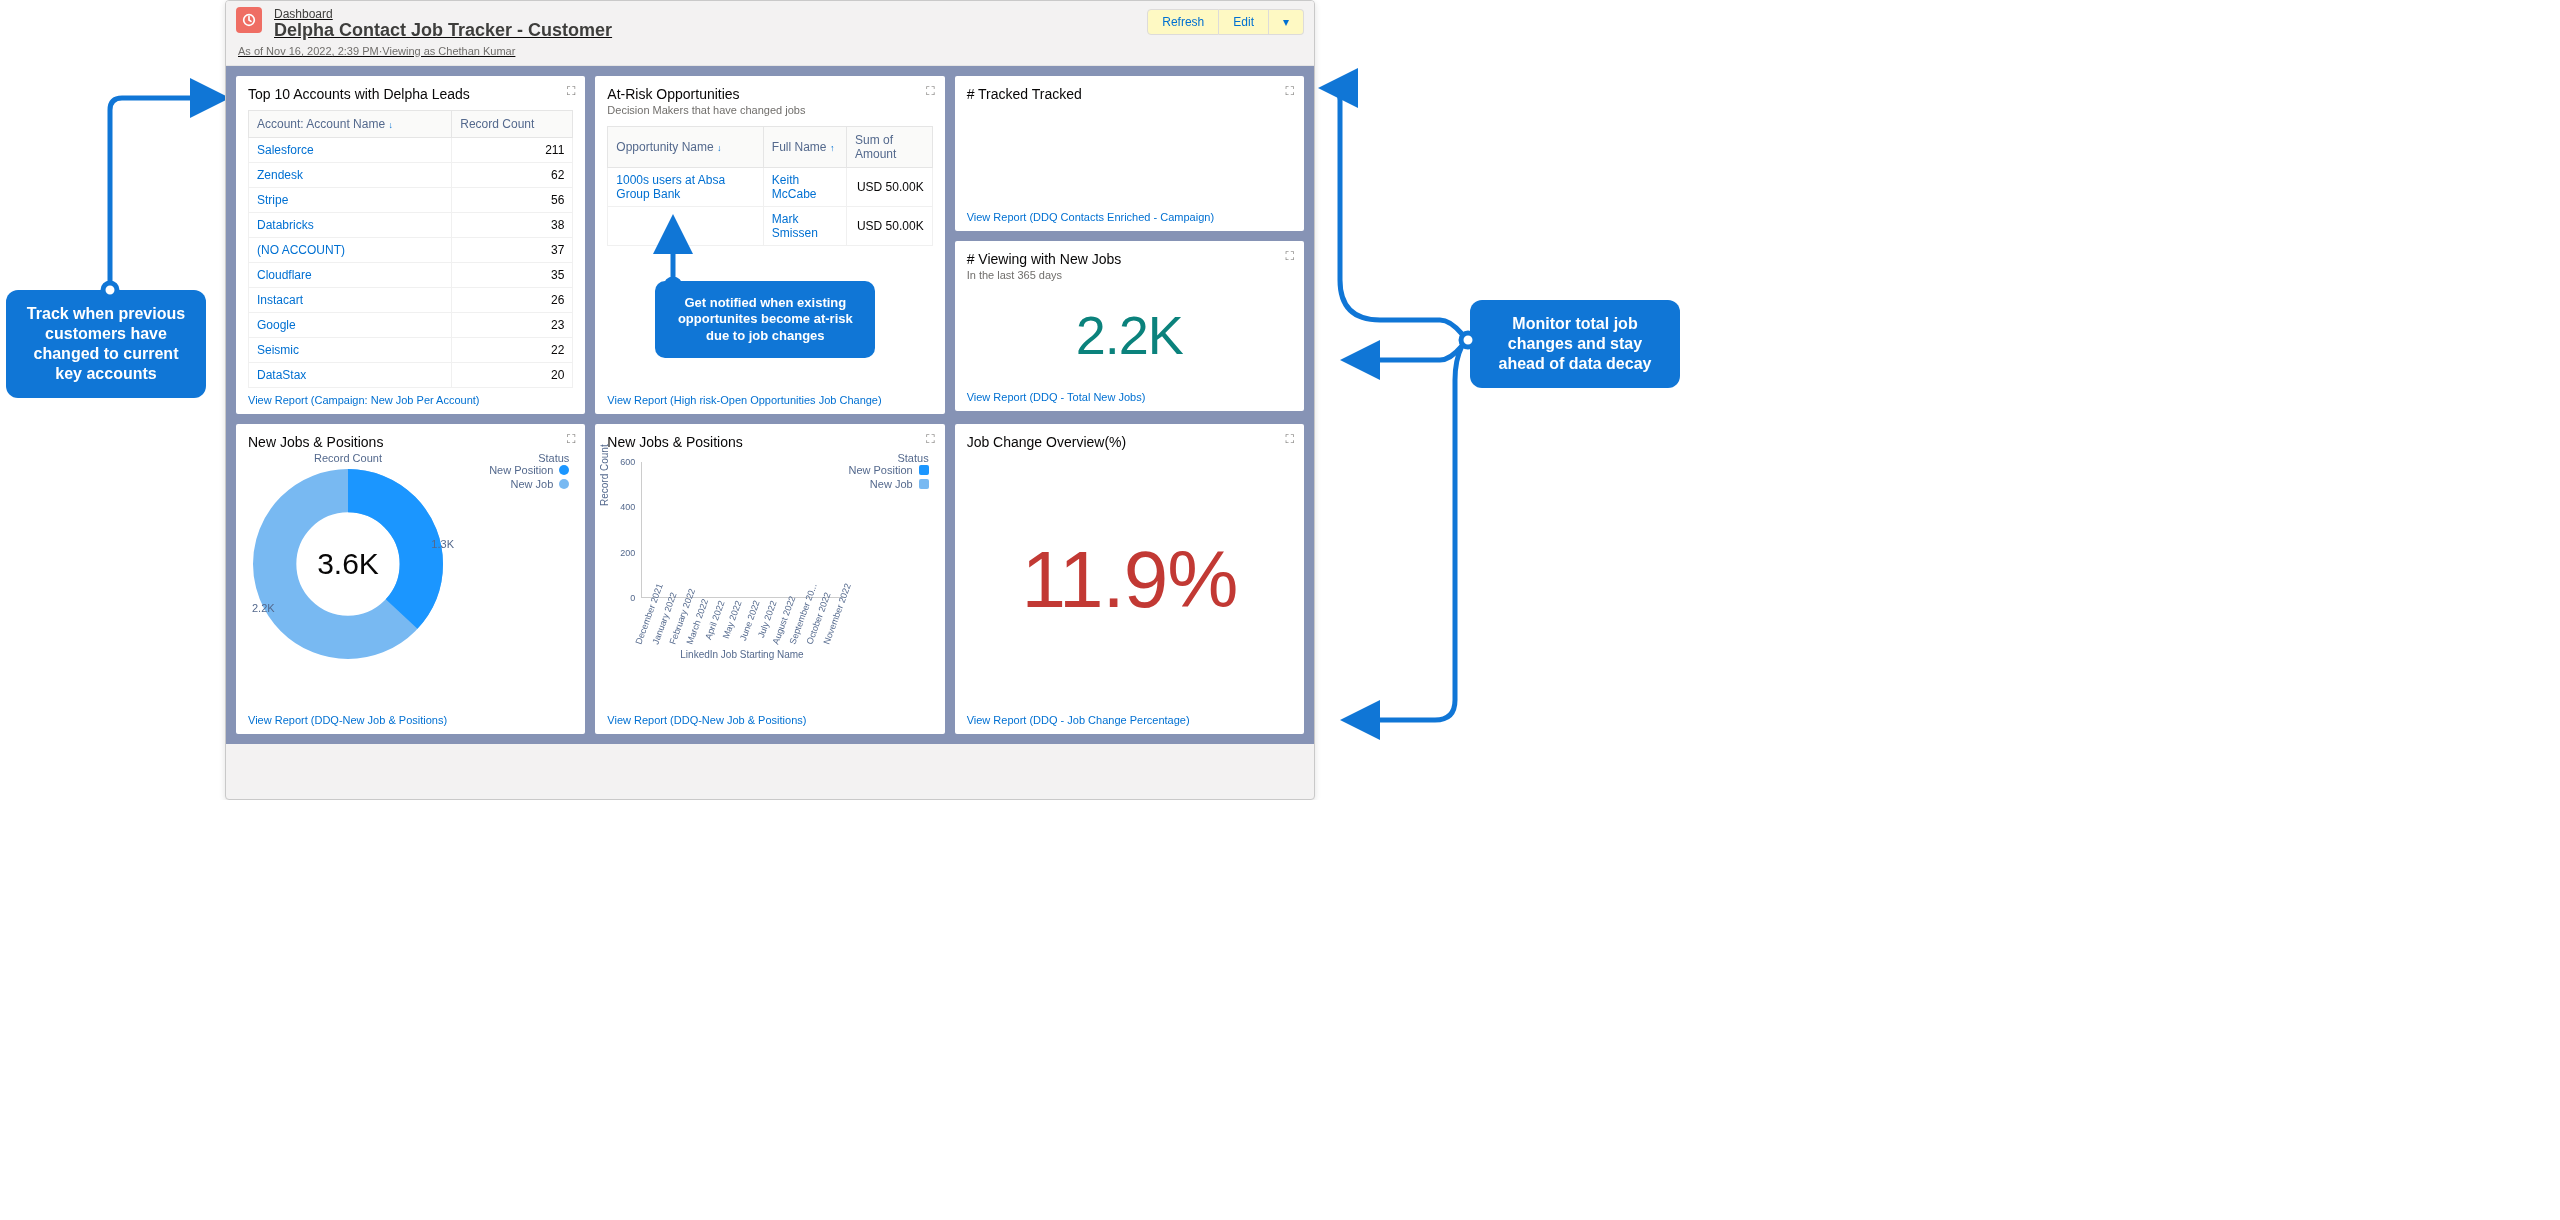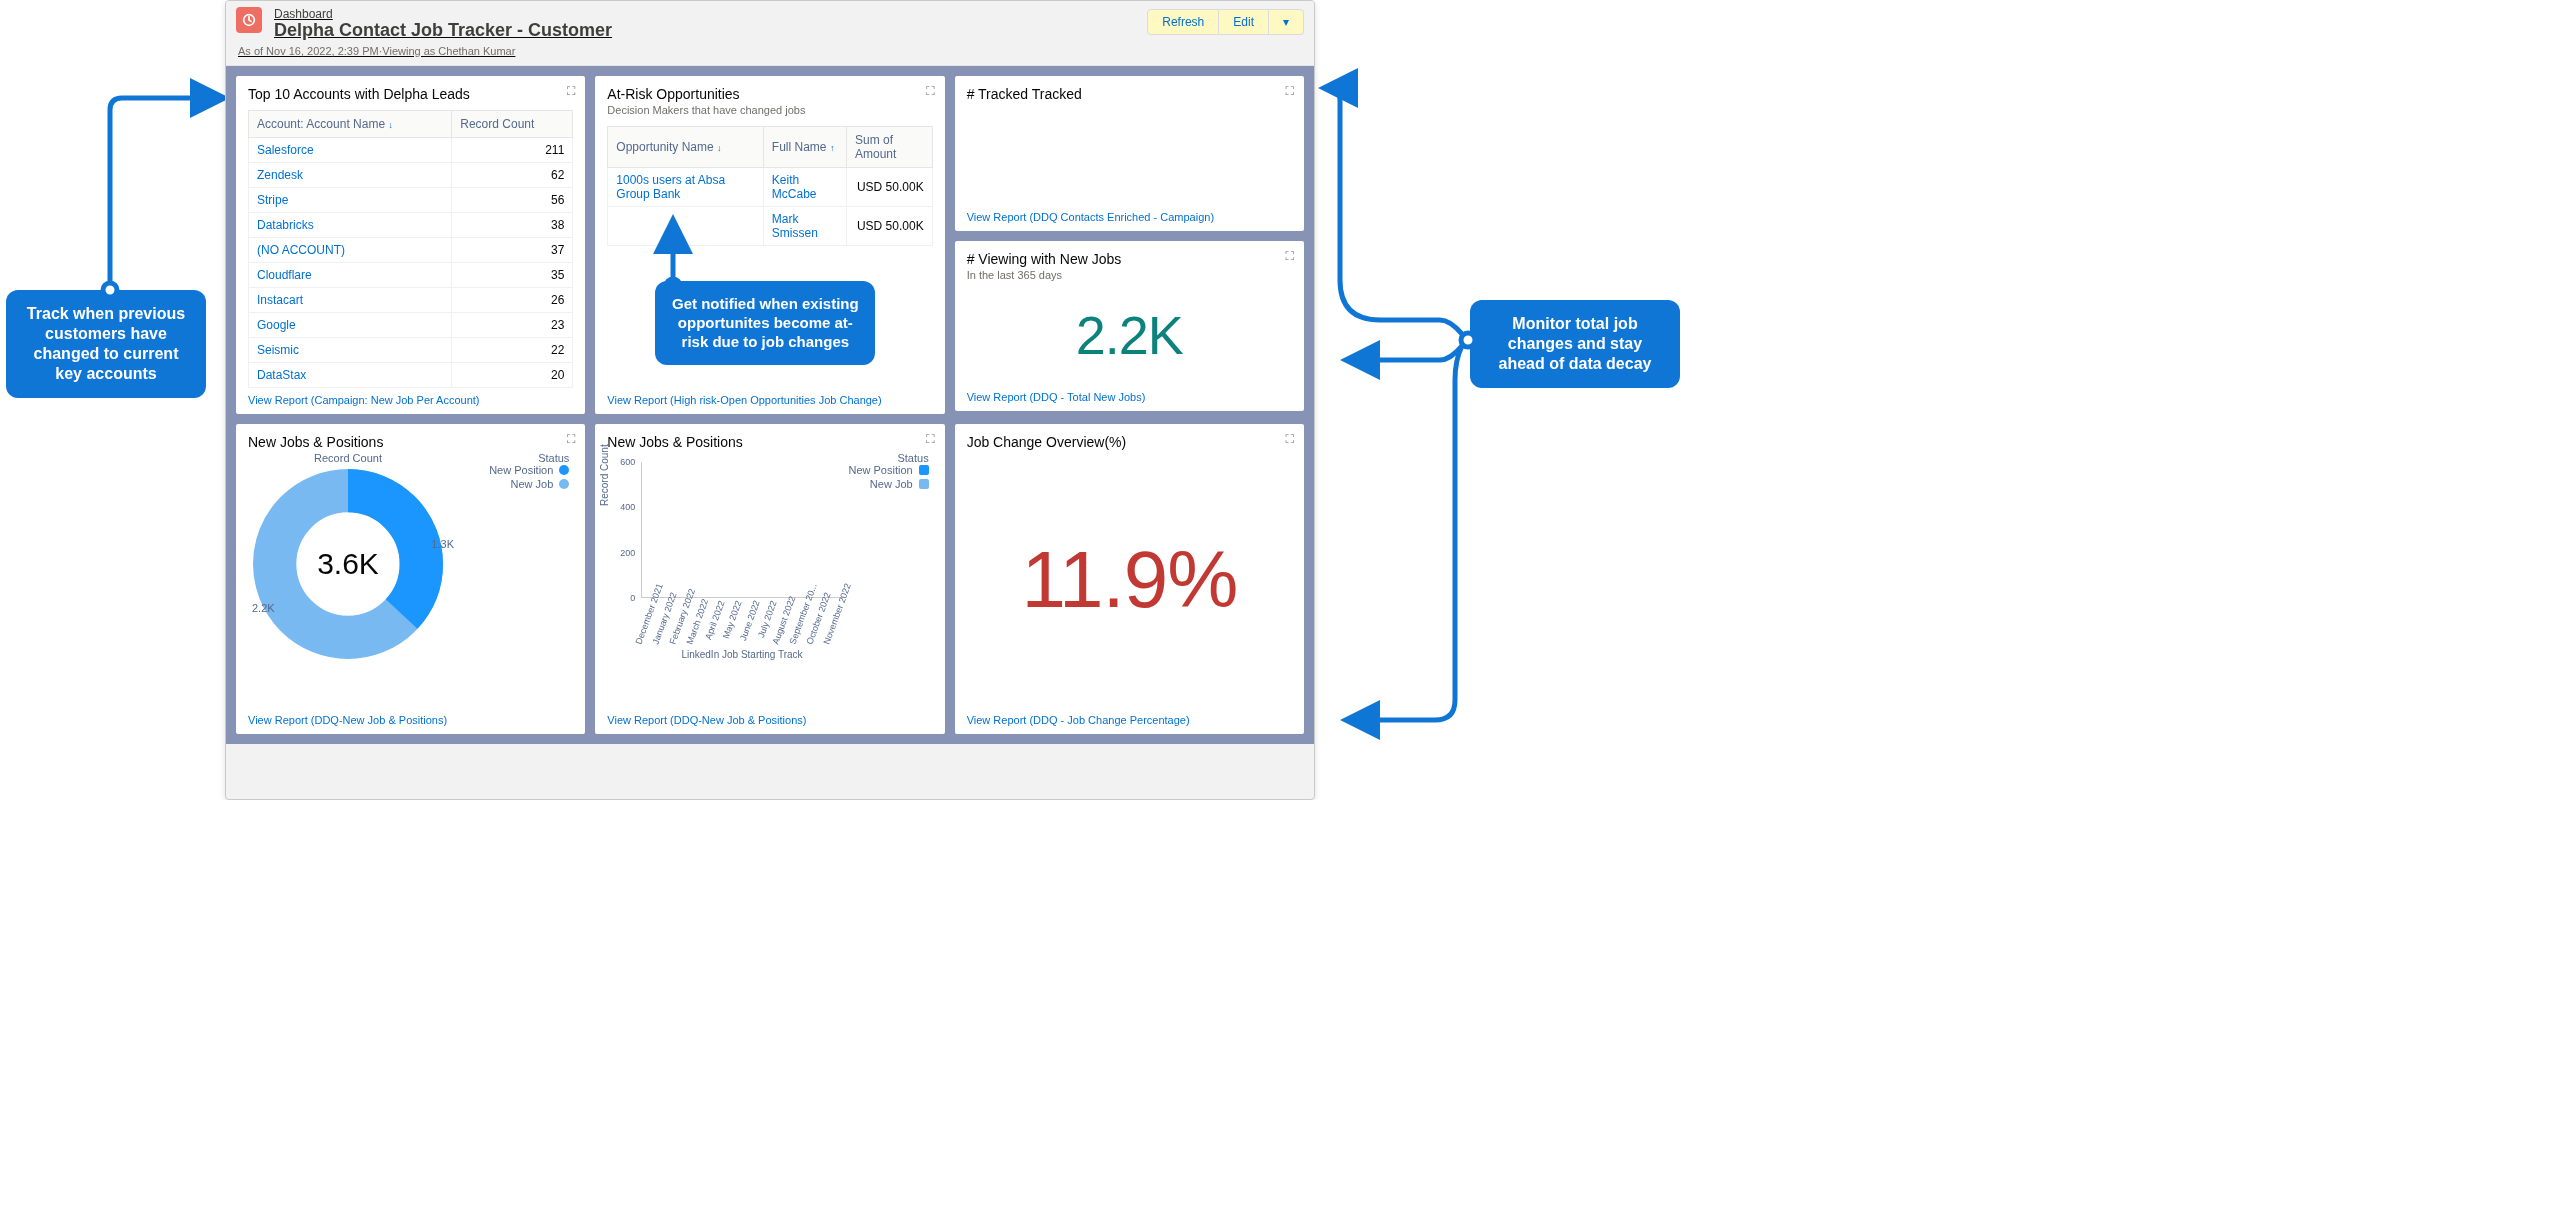--- a/index.html
+++ b/index.html
@@ -356,21 +356,21 @@
 
         <svg class="arrow-svg" style="left:58px; top:140px;" width="40" height="80">
           <defs>
               <marker id="ah3" markerWidth="8" markerHeight="8" refX="6" refY="4" orient="auto">
                 <polygon points="0 0, 8 4, 0 8"></polygon>
               </marker>
             </defs>
           <circle class="dot" cx="20" cy="70" r="7"></circle>
           <path d="M20 62 V 8" marker-end="url(#ah3)"></path>
         </svg>
-        <div class="callout" style="left:60px; top:205px; width:220px; font-size:15px;">Get notified when existing opportunites become at-risk due to job changes</div>
+        <div class="callout" style="left:60px; top:205px; width:220px; font-size:13px;border-radius:10px;">Get notified when existing opportunites become at-risk due to job changes</div>
 
         <a class="footer-link link">View Report (High risk-Open Opportunities Job Change)</a>
       </div>
 
       <div class="right-stack">
         <div class="panel" style="min-height:155px;">
           <span class="expand">⛶</span>
           <h3># Tracked Tracked</h3>
           <a class="footer-link link">View Report (DDQ Contacts Enriched - Campaign)</a>
         </div>
@@ -494,21 +494,21 @@
                 <span>March 2022</span>
                 <span>April 2022</span>
                 <span>May 2022</span>
                 <span>June 2022</span>
                 <span>July 2022</span>
                 <span>August 2022</span>
                 <span>September 20...</span>
                 <span>October 2022</span>
                 <span>November 2022</span>
               </div>
-            <div class="xlabel">LinkedIn Job Starting Track</div>
+            <div class="xlabel">LinkedIn Job Starting Name</div>
           </div>
         </div>
         <a class="footer-link link">View Report (DDQ-New Job &amp; Positions)</a>
       </div>
 
       <div class="panel" style="min-height:310px;">
         <span class="expand">⛶</span>
         <h3>Job Change Overview(%)</h3>
         <div class="metric-big red">11.9%</div>
         <a class="footer-link link">View Report (DDQ - Job Change Percentage)</a>

